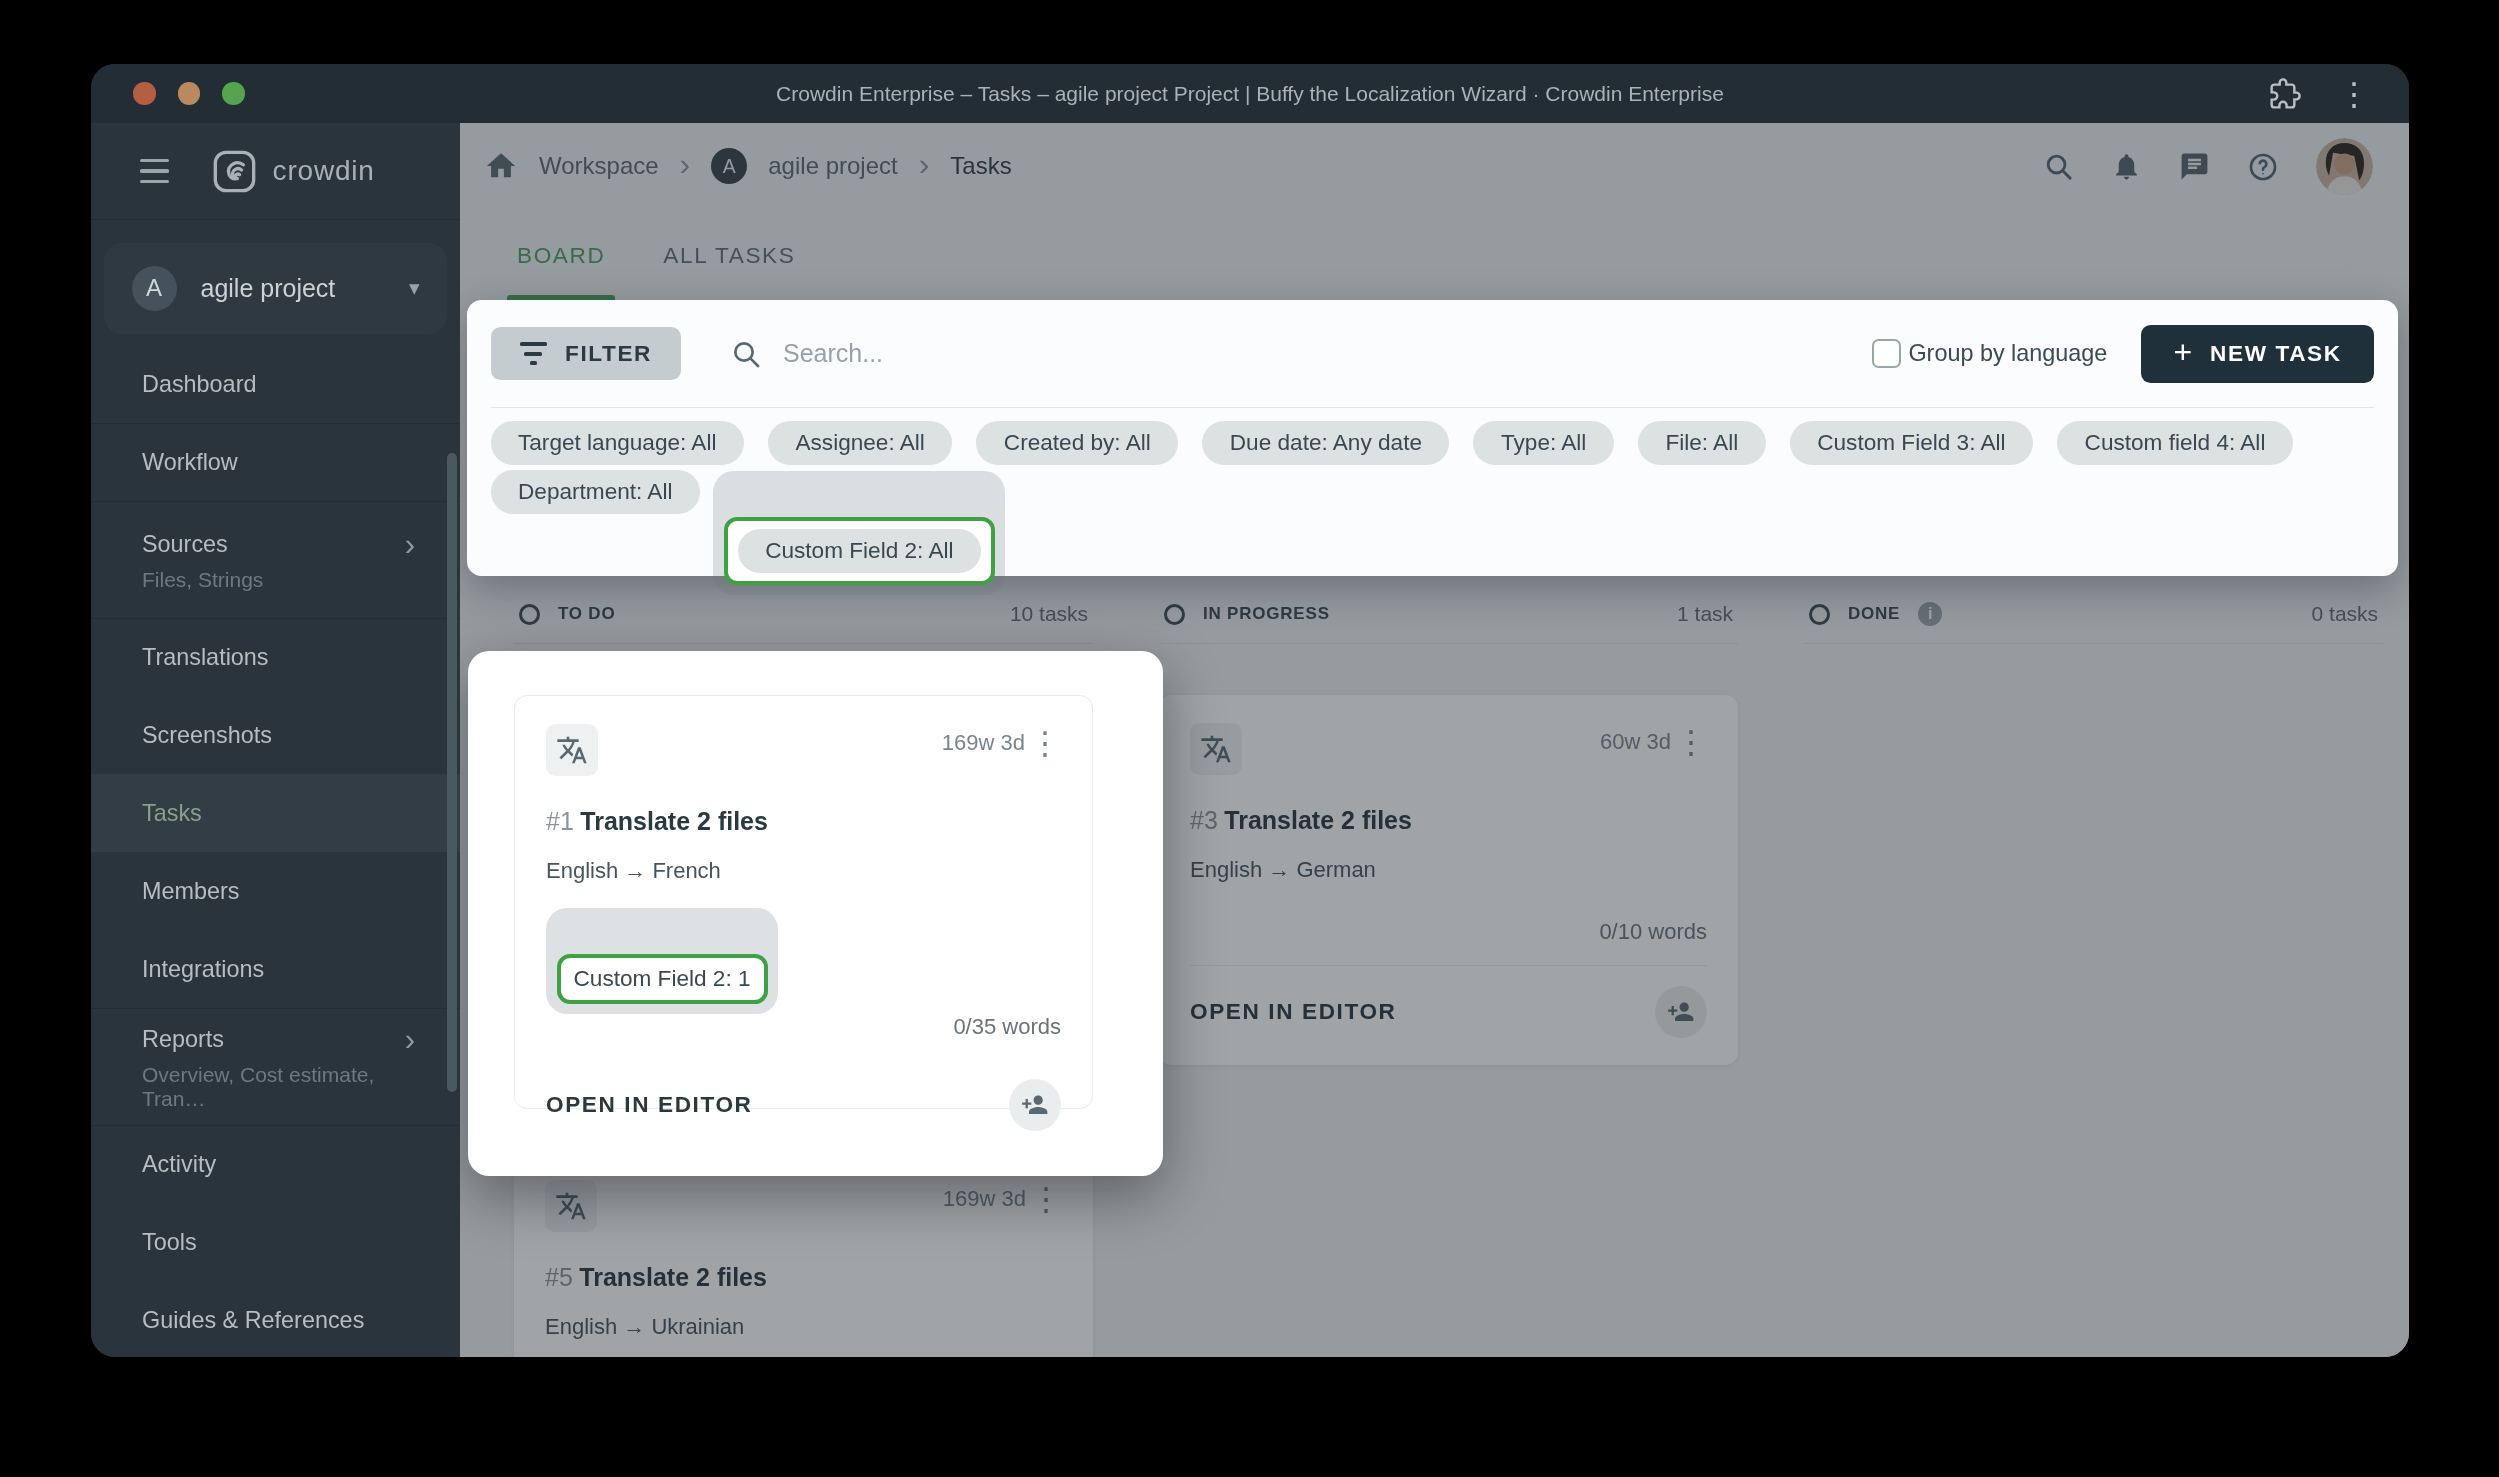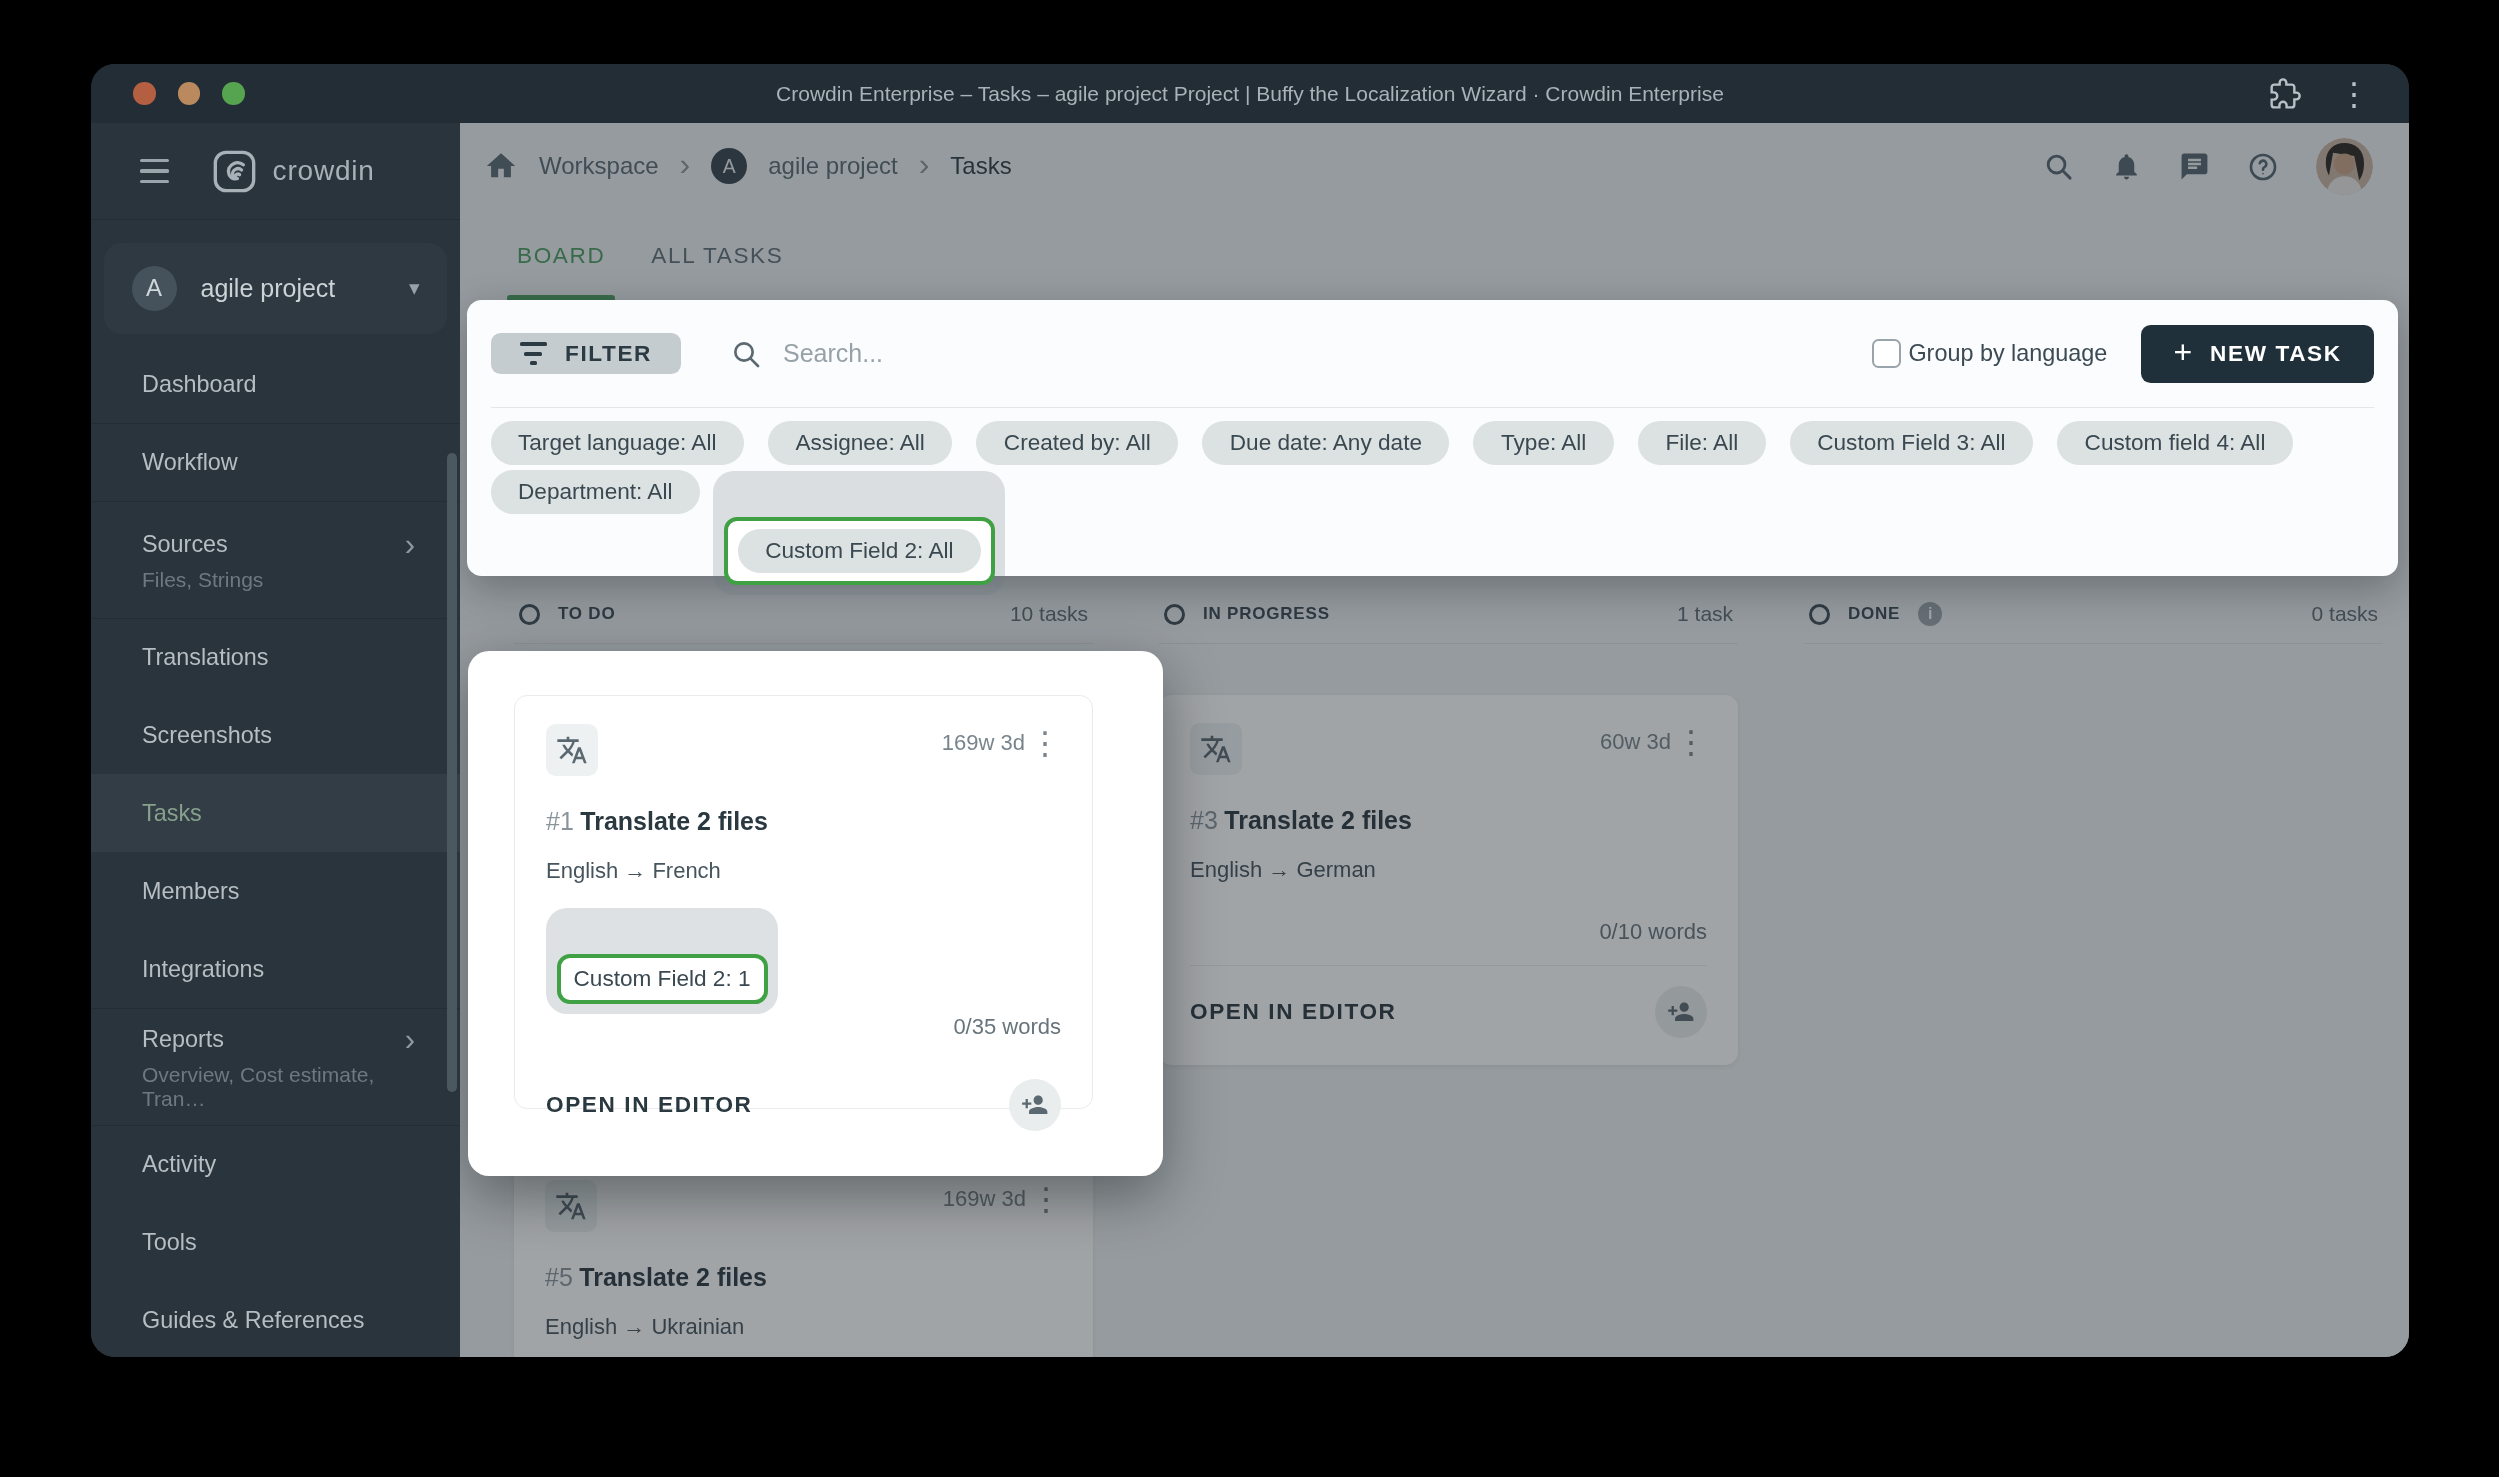--- a/index.html
+++ b/index.html
@@ -53,21 +53,21 @@
   .crumbs { position:absolute; top:0; left:0; right:0; height:87px; display:flex; align-items:center; padding:0 36px 0 24px; z-index:1; }
   .crumb-l { display:flex; align-items:center; gap:21px; }
   .crumb { color:#5b6a72; font-size:24px; }
   .crumb.current { color:#2e3c44; font-weight:500; }
   .crumb-sep { color:#8a959b; font-size:32px; line-height:1; padding-bottom:4.9px; }
   .crumb-av { width:36px; height:36px; border-radius:50%; background:#36434c; color:#e8ecee;
               display:flex; align-items:center; justify-content:center; font-size:19.4px; }
   .crumb-r { margin-left:auto; display:flex; align-items:center; gap:37px; }
   .hava { width:57px; height:57px; border-radius:50%; overflow:hidden; flex:none; }
 
-  .tabs { position:absolute; top:87px; left:0; right:0; height:91px; display:flex; gap:46px; padding-left:57px; z-index:1; }
+  .tabs { position:absolute; top:87px; left:0; right:0; height:91px; display:flex; gap:58px; padding-left:57px; z-index:1; }
   .tab { position:relative; display:flex; align-items:center; font-size:22.6px; letter-spacing:1.6px; color:#5f6e76; font-weight:500; cursor:pointer; }
   .tab.active { color:#4a9d5f; }
   .tabline { position:absolute; left:-9.7px; right:-9.7px; bottom:0; height:5.7px; background:#4a9d5f; border-radius:3.2px 3.2px 0 0; }
 
   
   .board { position:absolute; left:54px; top:473px; display:flex; gap:66px; z-index:1; }
   .bcol { width:579px; }
   .bhead { height:36px; display:flex; align-items:center; gap:18px; padding:0 4.9px; }
   .bcircle { width:21px; height:21px; border:3.2px solid #3e4c55; border-radius:50%; flex:none; }
   .bname { color:#3a4952; font-size:17px; font-weight:600; letter-spacing:0.8px; }
@@ -98,21 +98,21 @@
   
   .halo { display:inline-block; padding:10.5px; border-radius:21px; background:rgba(104,118,126,0.22); }
   .ring { border:4.9px solid #3fa044; border-radius:13px; background:#fff; display:inline-block;margin-top:35px; }
   .ring-pad { padding:8px 9.7px; }
   .hl-label { display:inline-block; padding:8px 13px; font-size:22.6px; color:#3a4851; }
 
   
   .fpanel { position:absolute; left:6.5px; top:177px; right:11.3px; height:276px; background:#fbfcfd; border-radius:14.6px;
             box-shadow:0 13px 40px rgba(10,18,24,0.30); z-index:10; padding:0 24px; }
   .frow1 { height:108px; display:flex; align-items:center; border-bottom:0.8px solid #e3e7e8; }
-  .fbtn { height:41px; padding:0 29px; border-radius:9.7px; background:#c5cccf; display:flex; align-items:center; gap:18px; cursor:pointer; }
+  .fbtn { height:53px; padding:0 29px; border-radius:9.7px; background:#c5cccf; display:flex; align-items:center; gap:18px; cursor:pointer; }
   .ficon { display:flex; flex-direction:column; align-items:center; gap:5.7px; }
   .ficon i { display:block; height:4px; background:#2c3a43; border-radius:1.6px; }
   .ficon i:nth-child(1){ width:27.5px; } .ficon i:nth-child(2){ width:18px; } .ficon i:nth-child(3){ width:7.3px; }
   .fbtn span { font-size:22.6px; font-weight:700; letter-spacing:1.6px; color:#2c3a43; }
   .fsearch { display:flex; align-items:center; gap:21px; margin-left:49px; flex:1; }
   .fsearch input { border:none; outline:none; background:transparent; font-size:25px; color:#3a4851; width:728px;
                    font-family:"Liberation Sans", sans-serif; }
   .fsearch input::placeholder { color:#97a2a8; }
   .grp { display:flex; align-items:center; gap:7px; margin-right:34px; }
   .cbox { width:29px; height:29px; border:2.4px solid #9aa5ab; border-radius:6.5px; background:#fff; cursor:pointer; }

